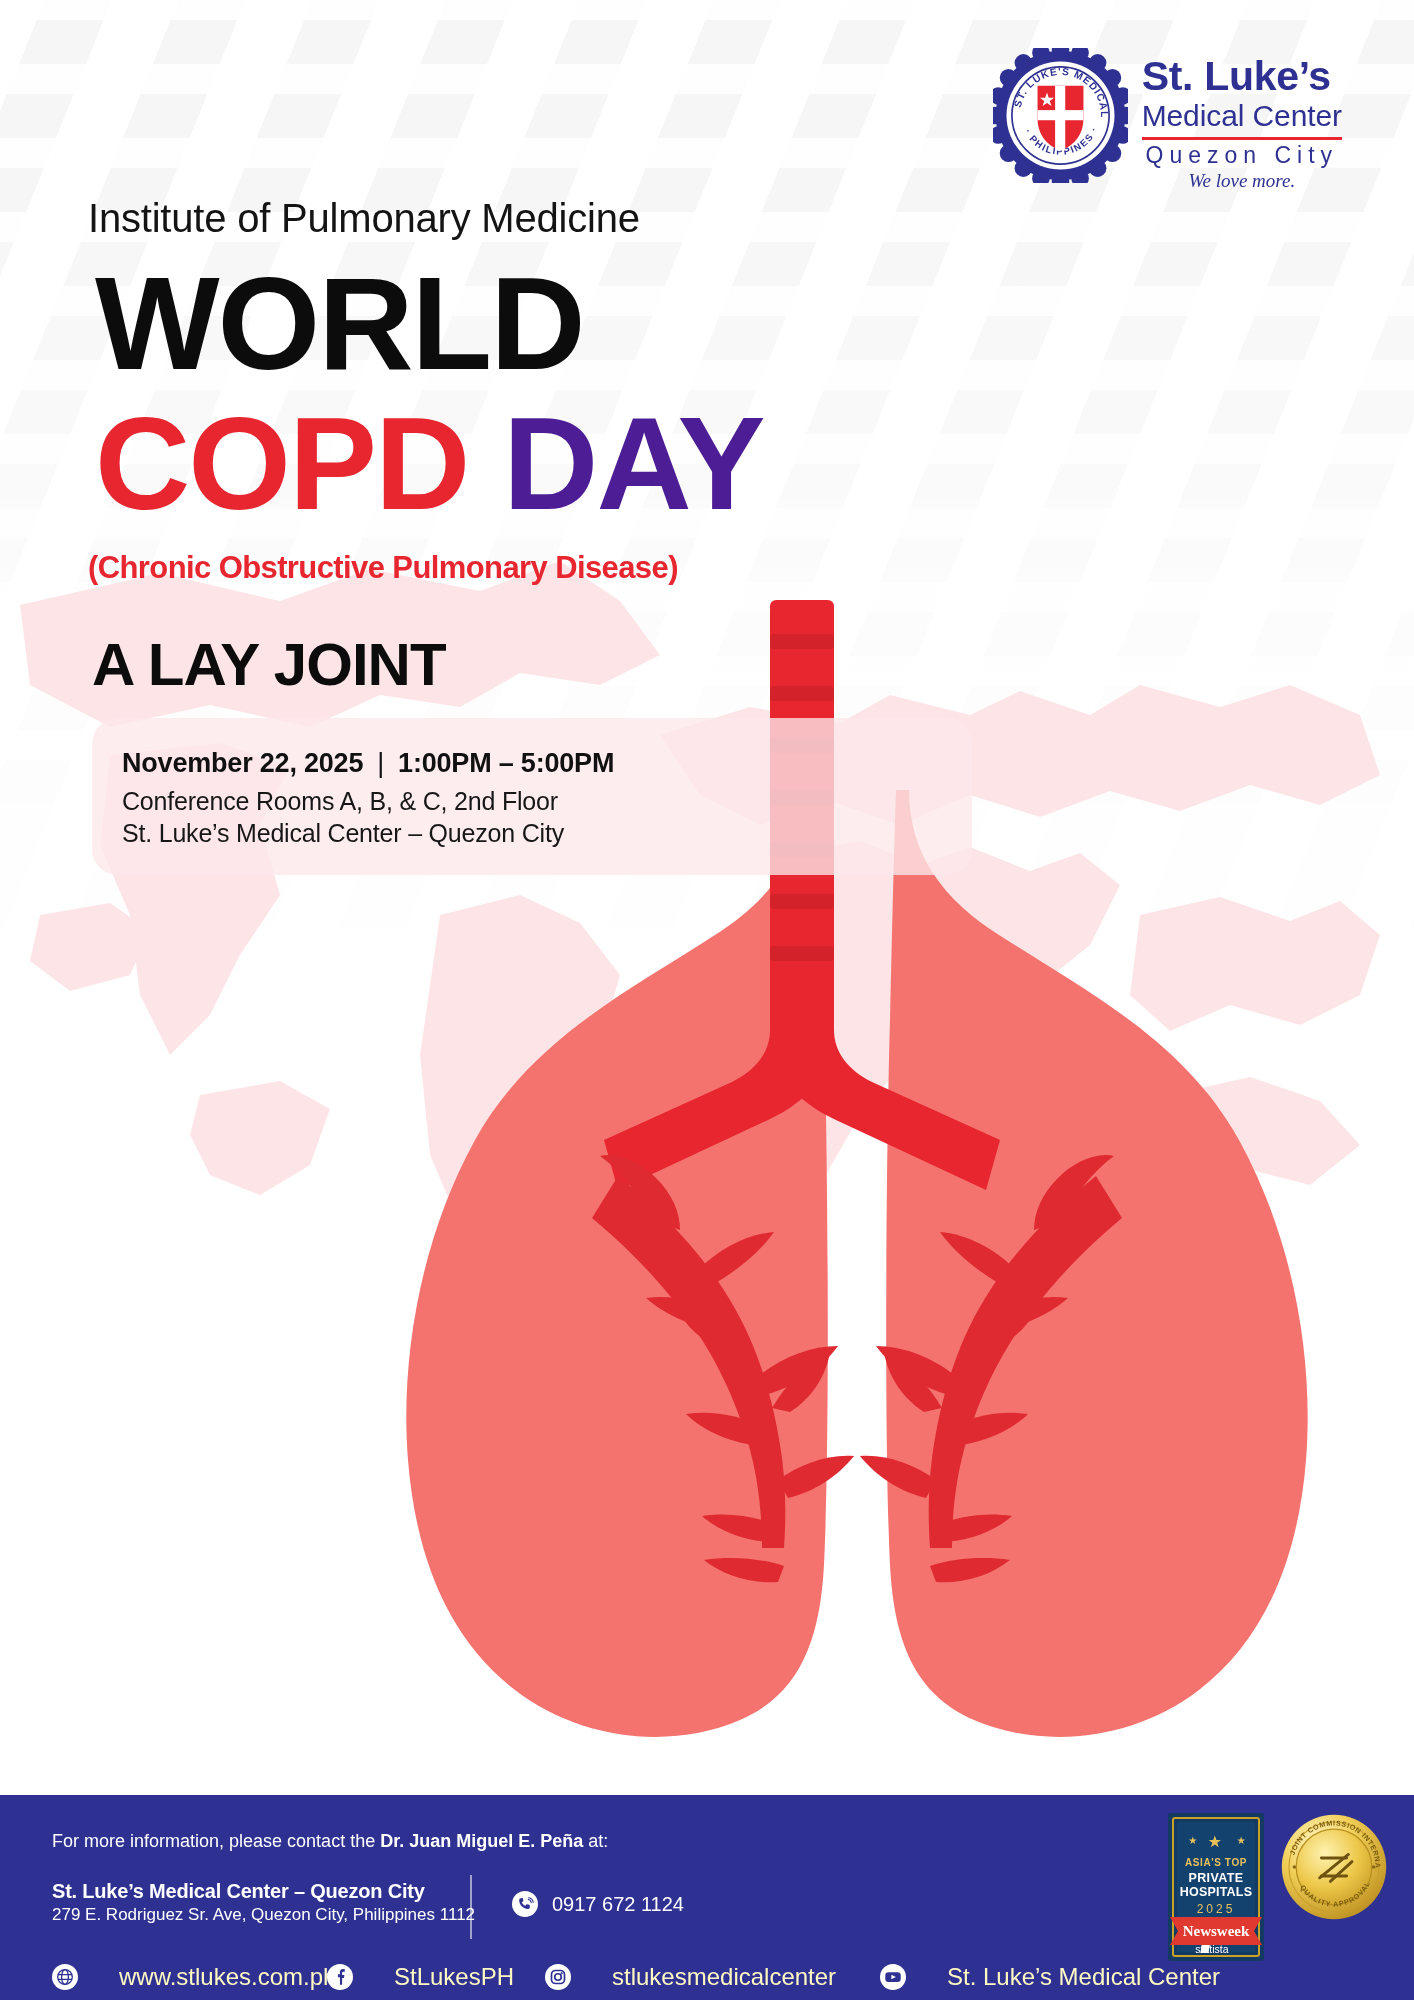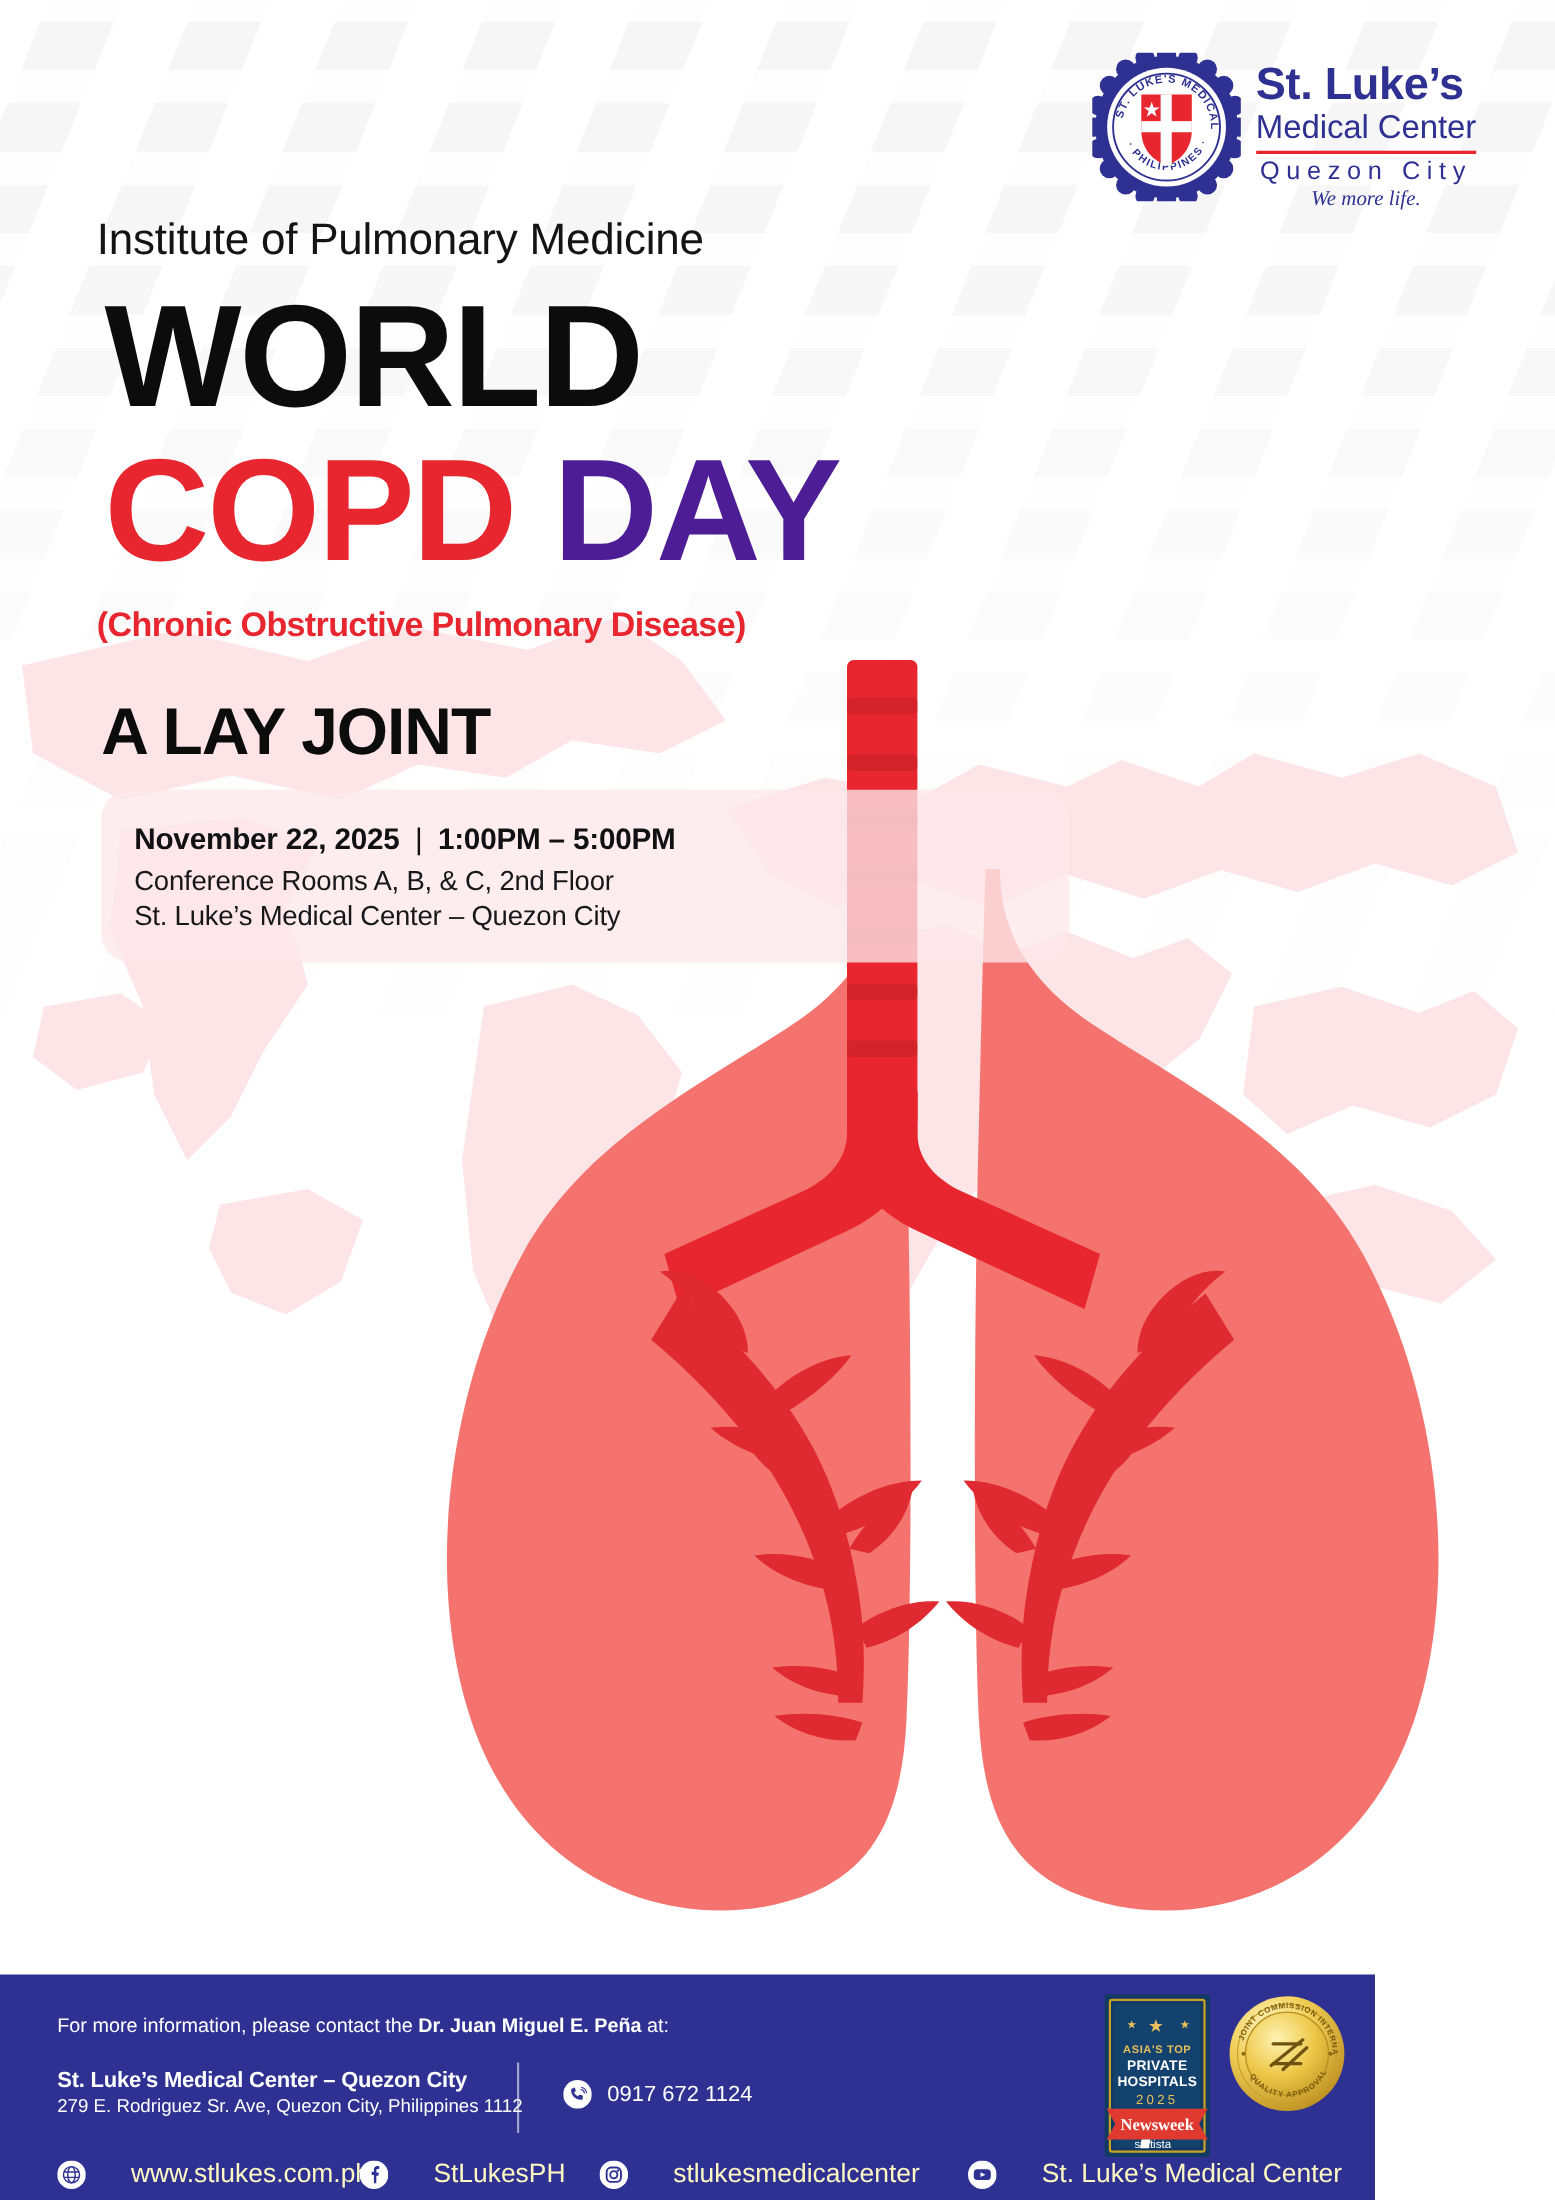--- a/index.html
+++ b/index.html
@@ -73,21 +73,21 @@
   .event-card {
     position:absolute; left:92px; top:718px; width:880px; padding:30px 0 26px 30px;
     background:rgba(253,232,234,0.78); border-radius:26px;
   }
   .ev-line1 { font-size:27px; font-weight:700; color:#111; letter-spacing:-0.2px; margin-bottom:6px; }
   .ev-line1 .sep { margin:0 14px; font-weight:400; }
   .ev-line2, .ev-line3 { font-size:25px; font-weight:400; color:#171717; letter-spacing:-0.2px; line-height:1.28; }
 
   
   .footer {
-    position:absolute; left:0; top:1795px; width:1250px; height:205px;
+    position:absolute; left:0; top:1795px; width:1414px; height:205px;
     background:#2E3192; z-index:10;
   }
   .f-contact { position:absolute; left:52px; top:36px; font-size:18px; color:#ffffff; font-weight:400; }
   .f-contact b { font-weight:700; }
   .f-addr { position:absolute; left:52px; top:85px; }
   .f-addr-name { font-size:20px; font-weight:700; color:#fff; letter-spacing:-0.2px; }
   .f-addr-street { font-size:17px; font-weight:400; color:#fff; margin-top:2px; }
   .f-divider { position:absolute; left:470px; top:80px; width:2px; height:64px; background:rgba(255,255,255,0.55); }
   .f-phone { position:absolute; left:512px; top:96px; display:flex; align-items:center; gap:14px; }
   .f-phone-num { font-size:20px; color:#fff; }
@@ -219,21 +219,21 @@
           <rect x="92" y="56" width="15" height="96" fill="#ffffff"></rect>
           <rect x="66" y="92" width="68" height="15" fill="#ffffff"></rect>
           <path d="M80 66 l2.6 7.6 h8 l-6.5 4.8 2.5 7.7 -6.6 -4.8 -6.6 4.8 2.5 -7.7 -6.5 -4.8 h8 Z" fill="#ffffff"></path>
         </g>
       </svg>
       <div class="logo-words">
         <div class="logo-l1">St. Luke’s</div>
         <div class="logo-l2">Medical Center</div>
         <div class="logo-rule"></div>
         <div class="logo-l3">Quezon City</div>
-        <div class="logo-l4">We more life.</div>
+        <div class="logo-l4">We love more.</div>
       </div>
     </div>
 
     <div class="inst">Institute of Pulmonary Medicine</div>
     <div class="h-world">WORLD</div>
     <div class="h-copd">
       <span class="red">COPD</span><span class="blk">&nbsp;</span><span class="blk">DAY</span>
     </div>
     <div class="h-sub">(Chronic Obstructive Pulmonary Disease)</div>
     <div class="h-forum">A LAY JOINT</div>

